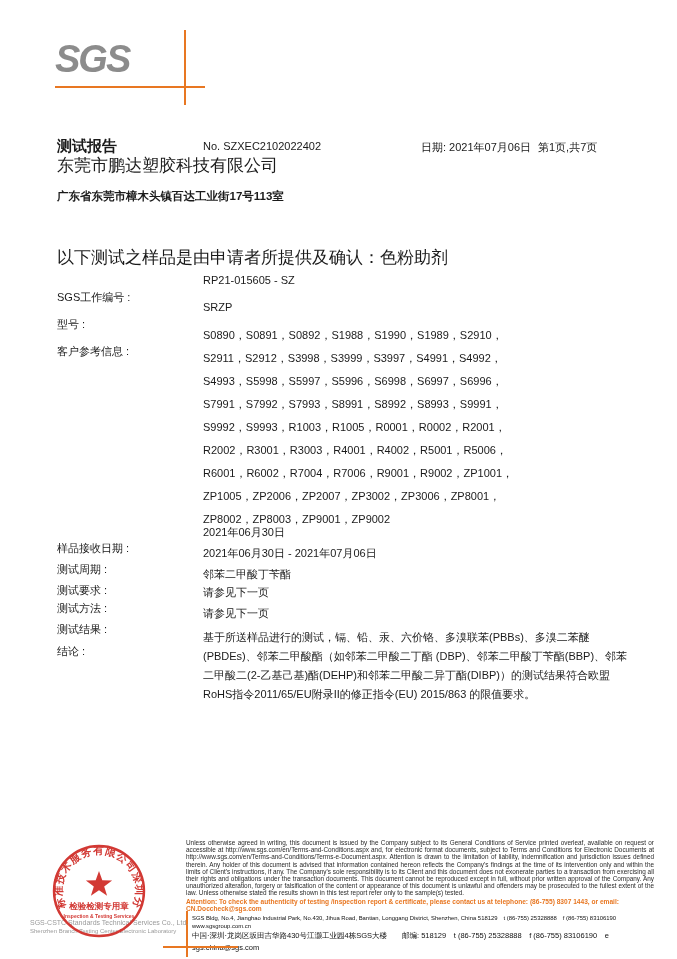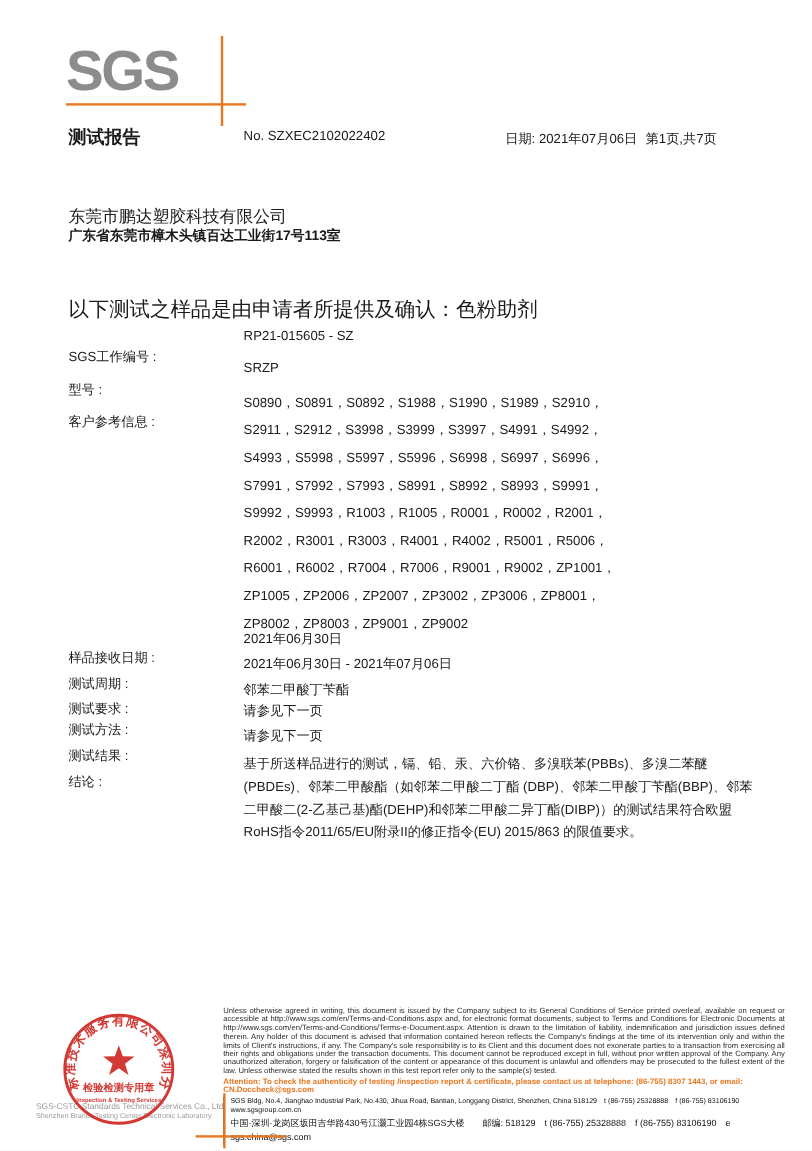--- a/index.html
+++ b/index.html
@@ -2,31 +2,31 @@
 <html><head>
 <meta charset="utf-8">
 <style>
   html,body{margin:0;padding:0;background:#e9e9e9;}
   .page{
     position:relative;width:677px;height:959px;background:#ffffff;
     margin:0 auto;overflow:hidden;
     font-family:"Liberation Sans","DejaVu Sans",sans-serif;color:#1a1a1a;
   }
   
-  .logo{position:absolute;left:55px;top:30px;font-size:47px;font-weight:700;
-        color:#8c8c8c;letter-spacing:-2px;line-height:58px;}
+  .logo{position:absolute;left:55px;top:30px;font-size:38px;font-weight:700;
+        color:#8c8c8c;letter-spacing:-2px;line-height:58px;font-style:italic;}
   .hline-top{position:absolute;left:55px;top:86px;width:150px;height:2px;background:#e87722;}
   .vline-top{position:absolute;left:184px;top:30px;width:2px;height:75px;background:#e87722;}
-  .title-row{position:absolute;left:0;top:105px;width:677px;height:20px;}
+  .title-row{position:absolute;left:0;top:137px;width:677px;height:20px;}
   .report-title{position:absolute;left:57px;top:0;font-size:15px;font-weight:700;}
   .report-no{position:absolute;left:203px;top:3px;font-size:11px;}
   .report-date{position:absolute;left:421px;top:3px;font-size:11px;}
   .report-page{position:absolute;left:538px;top:3px;font-size:11px;text-align:center;}
   
-  .company{position:absolute;left:57px;top:172px;font-size:14px;}
+  .company{position:absolute;left:57px;top:154px;font-size:17px;}
   .addr{position:absolute;left:57px;top:189px;font-size:11.5px;font-weight:bold;}
   .statement{position:absolute;left:57px;top:246px;font-size:17px;}
   
   .row{position:absolute;left:57px;width:575px;font-size:11px;}
   .row .lbl{position:absolute;left:0;top:0;margin-top:16px;}
   .row .val{position:absolute;left:146px;top:0;width:428px;}
   .ref-line{height:23px;}
   .conclusion-val{line-height:19px;}
   
   .footer-text{position:absolute;left:186px;top:839px;width:468px;}

